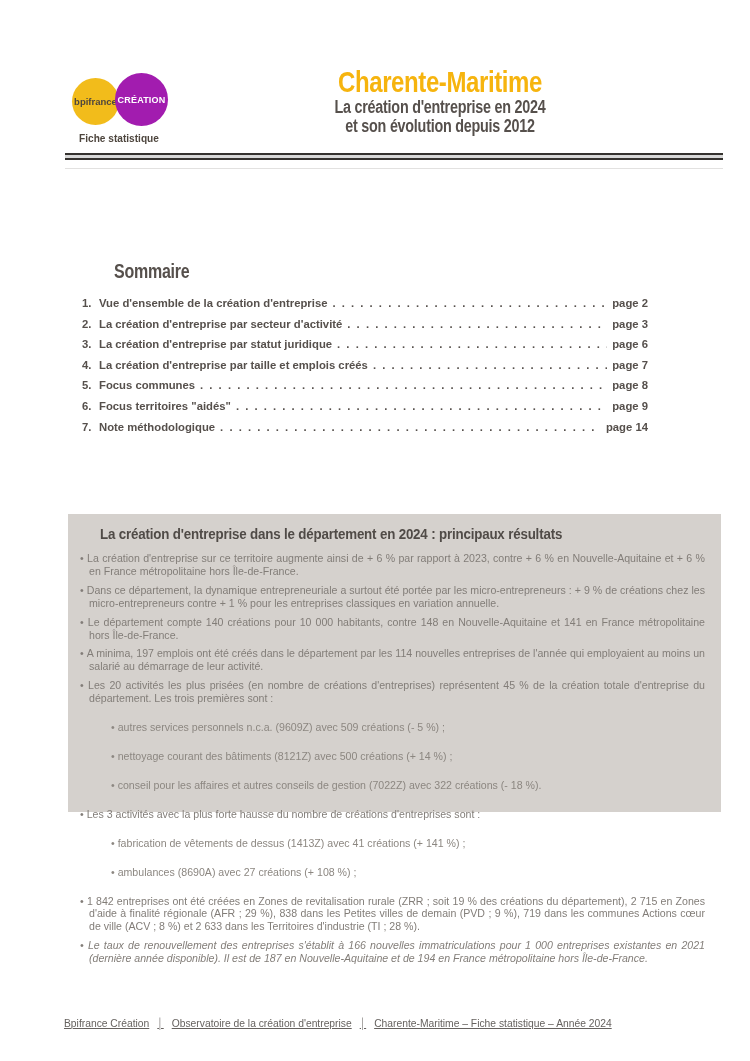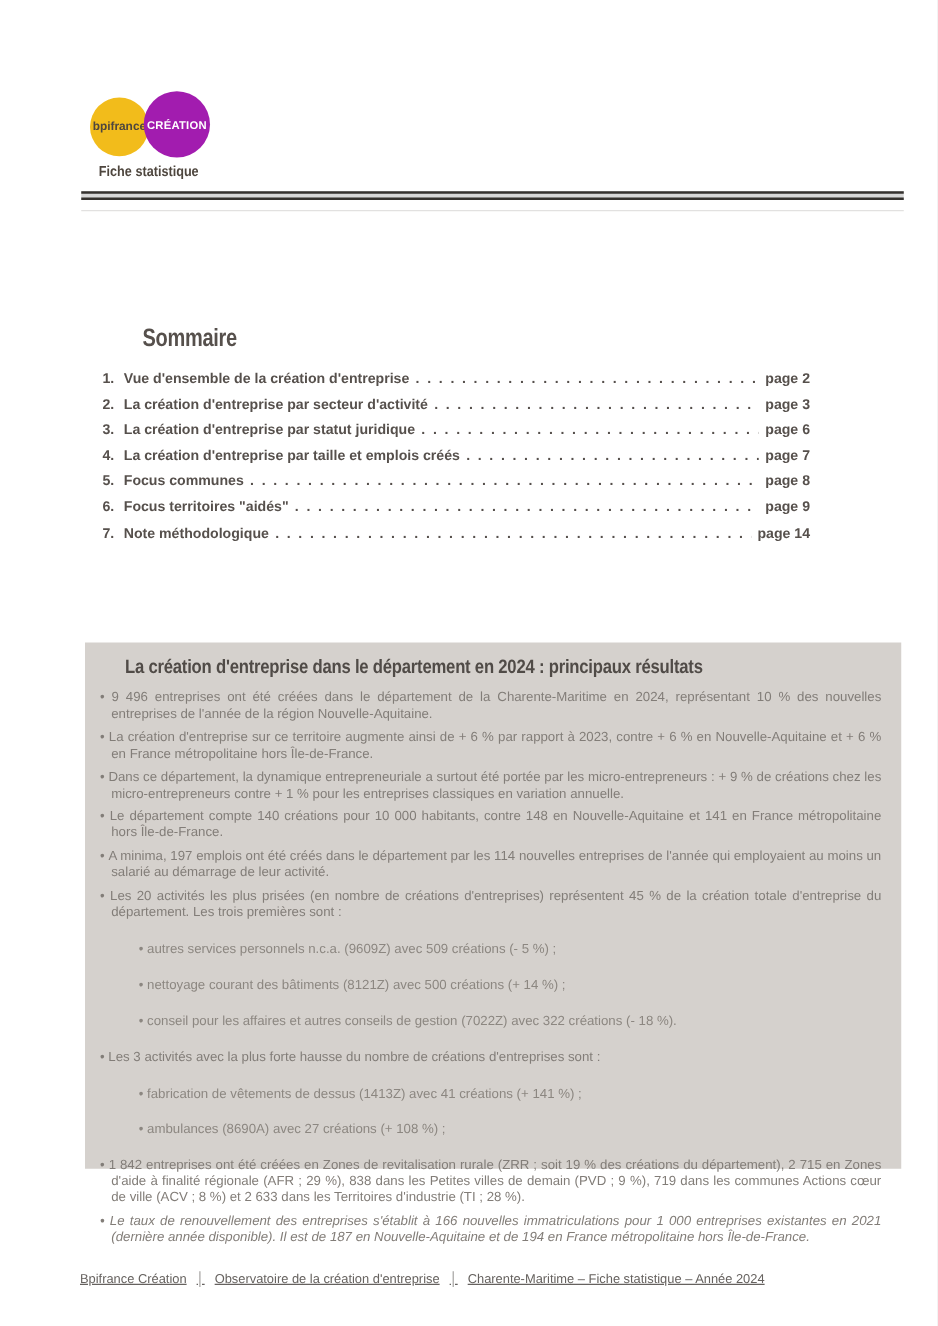--- a/index.html
+++ b/index.html
@@ -47,21 +47,21 @@
     font-size:11.3px; font-weight:bold; color:#56504C; margin-bottom:8.6px;
   }
   .toc-num { width:17px; flex:none; }
   .toc-label { white-space:nowrap; padding-right:5px; }
   .toc-dots { flex:1; overflow:hidden; white-space:nowrap; letter-spacing:1.5px; }
   .toc-dots::before { content:". . . . . . . . . . . . . . . . . . . . . . . . . . . . . . . . . . . . . . . . . . . . . . . . . . . . . . . . . . . . . . . . . . . . . . . . . . . . . . . . . . . ."; }
   .toc-page { white-space:nowrap; padding-left:5px; }
 
   
   .results-box {
-    position:absolute; left:68px; top:514px; width:653px; height:421px;
+    position:absolute; left:68px; top:514px; width:653px; height:298px;
     background:#D5D1CD; box-sizing:border-box; padding:11px 16px 10px 12px;
   }
   .results-title {
     margin:0 0 9px 20px; font-size:15.5px; font-weight:bold; color:#504B47;
     transform:scaleX(0.86); transform-origin:left center; letter-spacing:-0.2px; white-space:nowrap;
   }
   .bullet {
     margin:0 0 6px 0; font-size:10.6px; line-height:12.9px; color:#827D78;
     text-align:justify; padding-left:9px; text-indent:-9px;
   }
@@ -89,20 +89,25 @@
   <div class="logo-wrap">
     <div class="circle c-yellow">
       <span>bpifrance</span>
     </div>
     <div class="circle c-dark">
       <span>CRÉATION</span>
     </div>
     <div class="logo-tagline">Fiche statistique</div>
   </div>
 
+  <div class="title-block">
+    <h1 class="doc-title">Charente-Maritime</h1>
+    <div class="doc-subtitle">La création d'entreprise en 2024</div>
+    <div class="doc-subtitle">et son évolution depuis 2012</div>
+  </div>
 
   <div class="double-rule"></div>
   <div class="faint-rule"></div>
 
   <h2 class="toc-heading">Sommaire</h2>
 
   <div class="toc">
     <div class="toc-row">
       <span class="toc-num">1.</span>
       <span class="toc-label">Vue d'ensemble de la création d'entreprise</span>
@@ -143,21 +148,20 @@
       <span class="toc-num">7.</span>
       <span class="toc-label">Note méthodologique</span>
       <span class="toc-dots"></span>
       <span class="toc-page">page 14</span>
     </div>
   </div>
 
   <div class="results-box">
     <h3 class="results-title">La création d'entreprise dans le département en 2024 : principaux résultats</h3>
 
-    <p class="bullet"><span>9 496 entreprises ont été créées dans le département de la Charente-Maritime en 2024, représentant 10 % des nouvelles entreprises de l'année de la région Nouvelle-Aquitaine.</span></p>
     <p class="bullet"><span>La création d'entreprise sur ce territoire augmente ainsi de + 6 % par rapport à 2023, contre + 6 % en Nouvelle-Aquitaine et + 6 % en France métropolitaine hors Île-de-France.</span></p>
     <p class="bullet"><span>Dans ce département, la dynamique entrepreneuriale a surtout été portée par les micro-entrepreneurs : + 9 % de créations chez les micro-entrepreneurs contre + 1 % pour les entreprises classiques en variation annuelle.</span></p>
     <p class="bullet"><span>Le département compte 140 créations pour 10 000 habitants, contre 148 en Nouvelle-Aquitaine et 141 en France métropolitaine hors Île-de-France.</span></p>
     <p class="bullet"><span>A minima, 197 emplois ont été créés dans le département par les 114 nouvelles entreprises de l'année qui employaient au moins un salarié au démarrage de leur activité.</span></p>
 
     <p class="bullet"><span>Les 20 activités les plus prisées (en nombre de créations d'entreprises) représentent 45 % de la création totale d'entreprise du département. Les trois premières sont :</span></p>
     <div class="sub-list">
       <p class="sub-item"><span>autres services personnels n.c.a. (9609Z) avec 509 créations (- 5 %) ;</span></p>
       <p class="sub-item"><span>nettoyage courant des bâtiments (8121Z) avec 500 créations (+ 14 %) ;</span></p>
       <p class="sub-item"><span>conseil pour les affaires et autres conseils de gestion (7022Z) avec 322 créations (- 18 %).</span></p>

